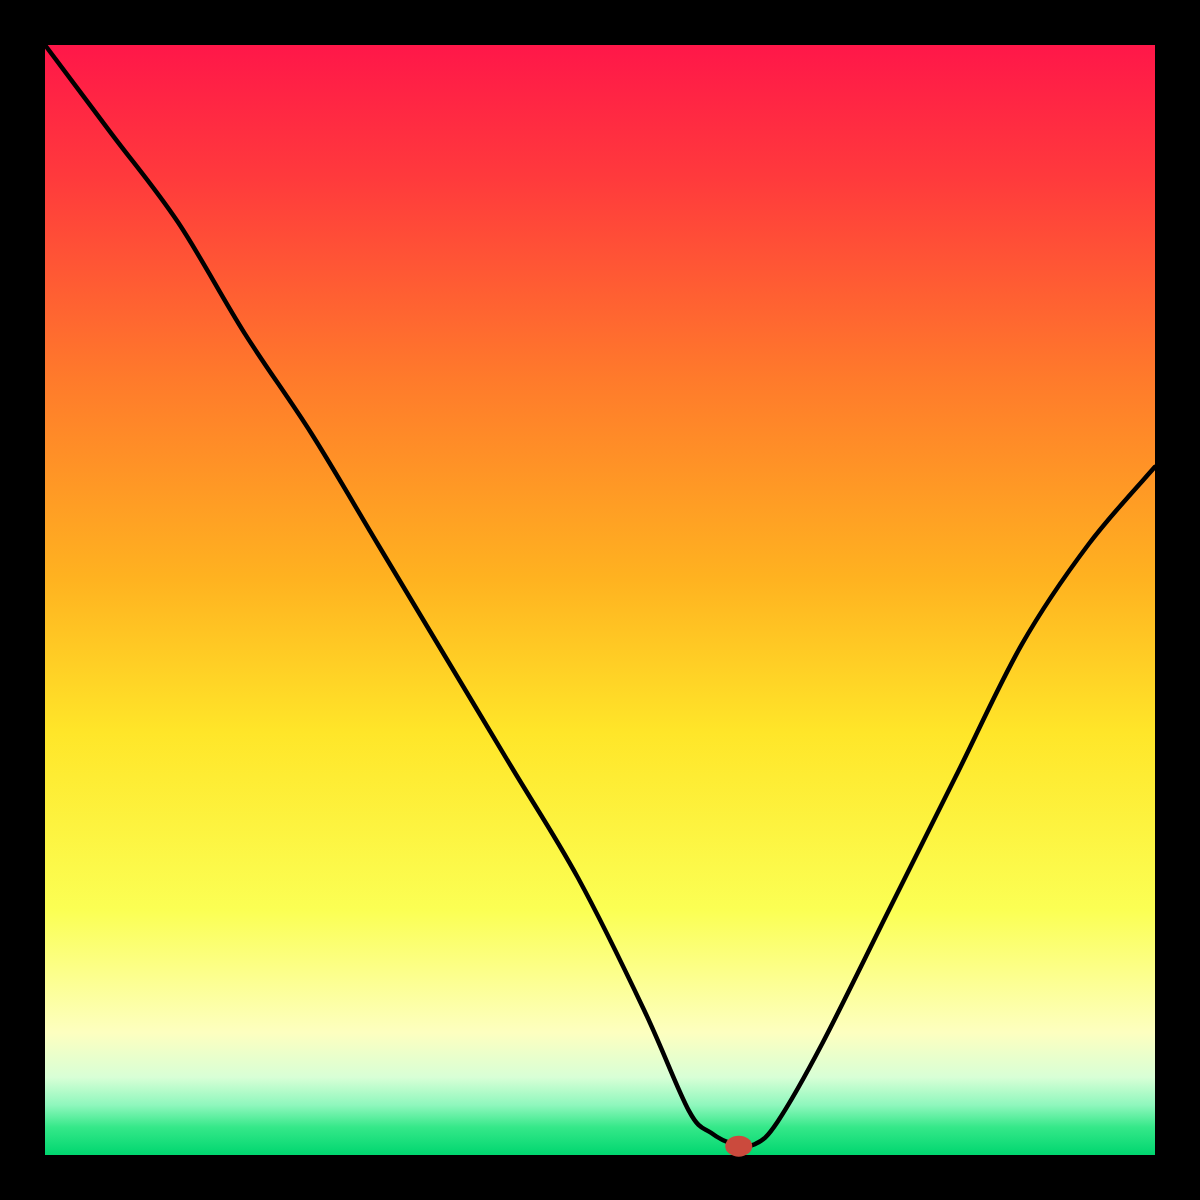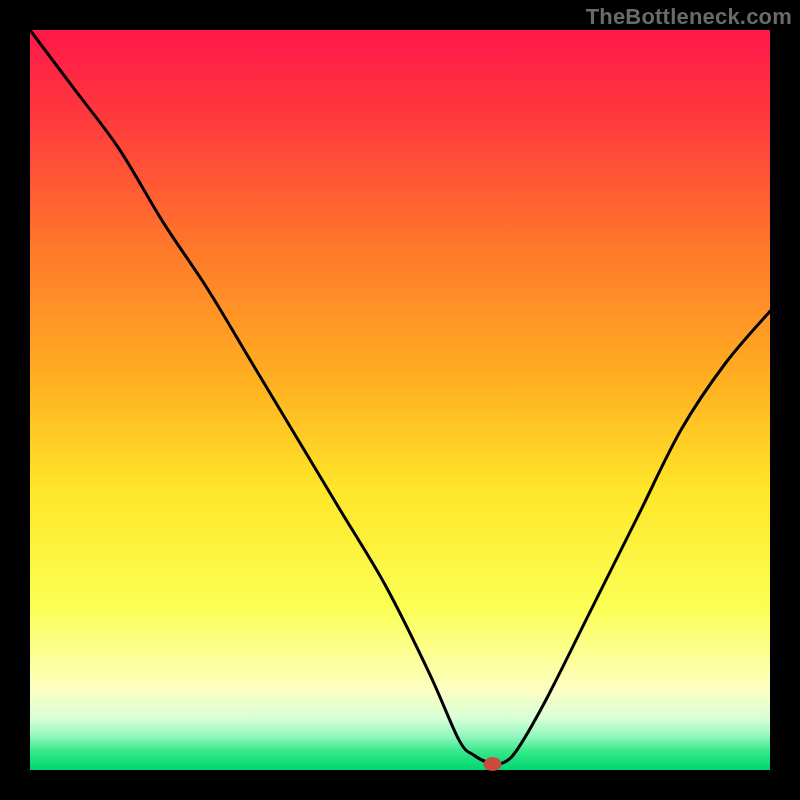--- a/index.html
+++ b/index.html
@@ -27,21 +27,20 @@
     z-index: 5;
   }
   svg {
     display: block;
   }
 </style>
 </head>
 <body>
 
 <div class="chart-wrap">
-  <div class="watermark">TheBottleneck.com</div>
 
   <svg id="chart-svg" width="800" height="800" viewBox="0 0 800 800">
     <defs>
       <linearGradient id="bg-grad" x1="0" y1="0" x2="0" y2="1">
           <stop offset="0.00%" stop-color="#ff1749"></stop>
           <stop offset="12.00%" stop-color="#ff3a3c"></stop>
           <stop offset="30.00%" stop-color="#ff7a2b"></stop>
           <stop offset="48.00%" stop-color="#ffb220"></stop>
           <stop offset="62.00%" stop-color="#ffe629"></stop>
           <stop offset="78.00%" stop-color="#fbff54"></stop>

